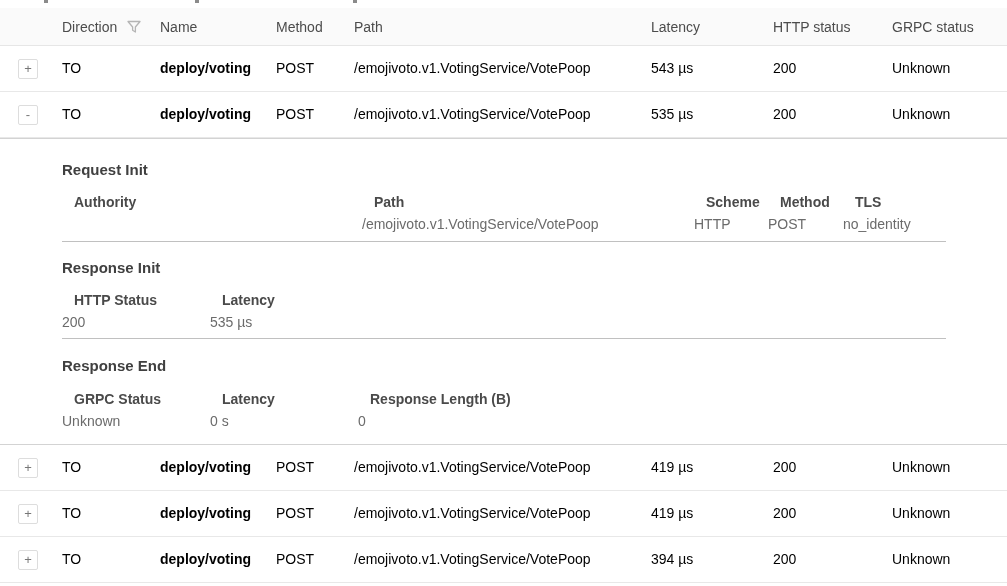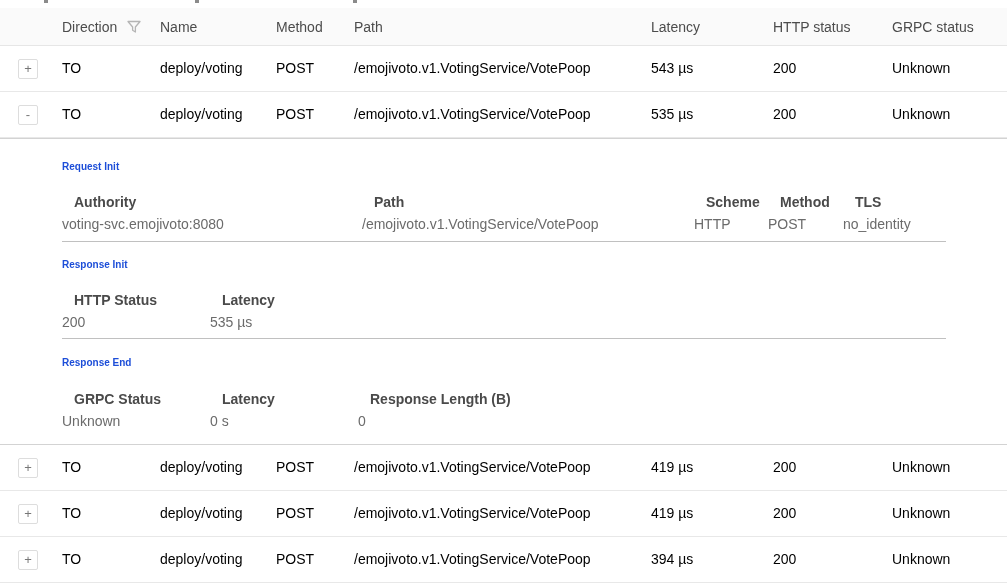--- a/index.html
+++ b/index.html
@@ -31,36 +31,36 @@
   }
   .c-dir   { left:62px; }
   .c-name  { left:160px; }
   .c-meth  { left:276px; }
   .c-path  { left:354px; }
   .c-lat   { left:651px; }
   .c-http  { left:773px; }
   .c-grpc  { left:892px; }
   .f-icon  { position:absolute; left:127px; top:12px; width:14px; height:14px; cursor:pointer; }
 
-  .link { color:#2196f3; text-decoration:none; cursor:pointer; }
+  .link { color:#2196f3; text-decoration:none; cursor:pointer;font-weight:bold; }
 
   .expander {
     position:absolute; left:18px; top:13px; width:20px; height:20px;
     background:#fff; border:1px solid #ddd; border-radius:2px;
     font-size:13px; line-height:18px; text-align:center; color:#777;
     cursor:pointer; padding:0;
   }
 
   
   .panel {
     position:absolute; left:0; top:138px; width:1007px; height:307px;
     background:#fff; border-top:1px solid #d3d3d3; border-bottom:1px solid #d3d3d3;
   }
   .sec-title {
-    position:absolute; font-size:10px; font-weight:700; color:#1d4ed8; white-space:nowrap;
+    position:absolute; font-size:15px; font-weight:700; color:#404040; white-space:nowrap;
   }
   .d-label {
     position:absolute; font-size:14px; font-weight:700; color:#4a4a4a; white-space:nowrap;margin-left:12px;
   }
   .d-value {
     position:absolute; font-size:14px; color:#6b6b6b; white-space:nowrap;
   }
   .divider {
     position:absolute; left:62px; width:884px; height:1px; background:#9e9e9e; opacity:.65;
   }
@@ -125,21 +125,20 @@
     <div class="cell c-path">/emojivoto.v1.VotingService/VotePoop</div>
     <div class="cell c-lat">535 µs</div>
     <div class="cell c-http">200</div>
     <div class="cell c-grpc">Unknown</div>
   </div>
 
   <div class="panel">
 
     <div class="sec-title t-req">Request Init</div>
     <div class="d-label lr1 x1">Authority</div>
-    <div class="d-value vr1 x1">voting-svc.emojivoto:8080</div>
     <div class="d-label lr1 x2">Path</div>
     <div class="d-value vr1 x2">/emojivoto.v1.VotingService/VotePoop</div>
     <div class="d-label lr1 x3">Scheme</div>
     <div class="d-value vr1 x3">HTTP</div>
     <div class="d-label lr1 x4">Method</div>
     <div class="d-value vr1 x4">POST</div>
     <div class="d-label lr1 x5">TLS</div>
     <div class="d-value vr1 x5">no_identity</div>
     <div class="divider dv1"></div>
 

